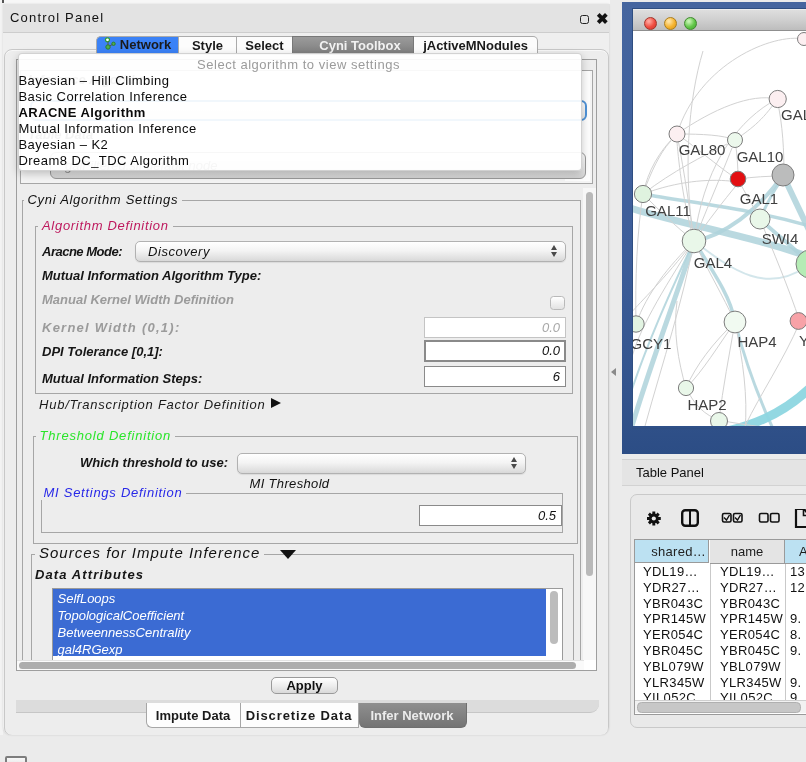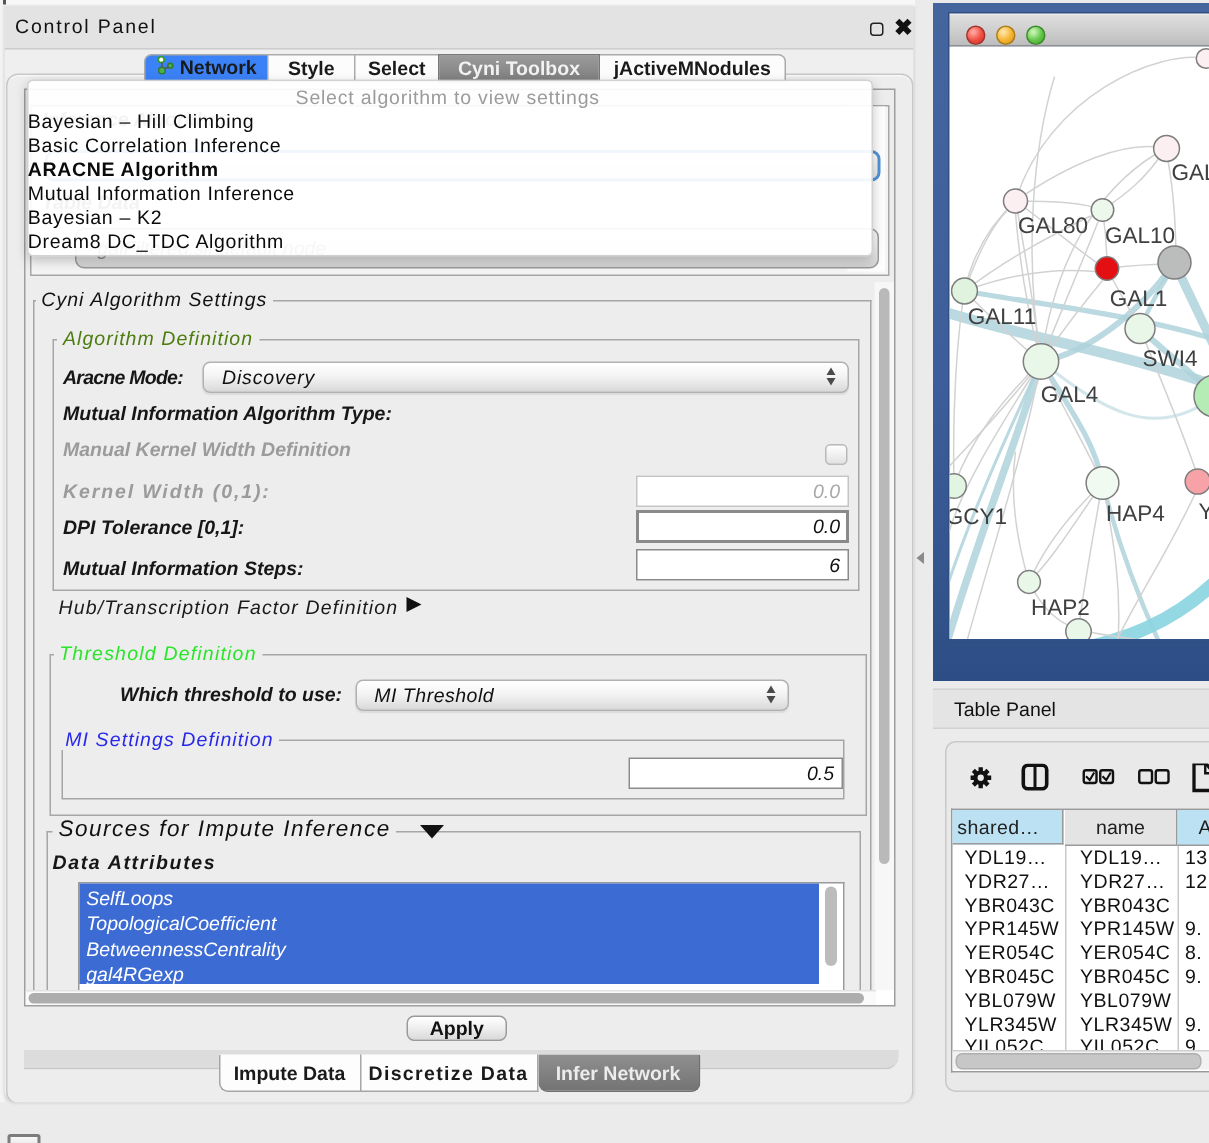--- a/index.html
+++ b/index.html
@@ -43,41 +43,41 @@
           <circle cx="3.5" cy="2.8" r="2" fill="#fff" stroke="#2e9e2e" stroke-width="1.2"></circle>
           <circle cx="4" cy="10" r="2.2" fill="#4cb04c" stroke="#2e7e2e" stroke-width="1"></circle>
           <circle cx="9.5" cy="6.8" r="1.7" fill="#4cb04c" stroke="#2e7e2e" stroke-width="1"></circle>
           <line x1="4" y1="4.5" x2="4" y2="8" stroke="#555" stroke-width="1"></line>
           <line x1="5.5" y1="9" x2="8.5" y2="7.5" stroke="#555" stroke-width="1"></line>
         </svg>
       <span>Network</span>
     </div>
     <div style="width:57px;background:#fcfcfc;border:1px solid #ababab;border-right:none;display:flex;align-items:center;justify-content:center;">Style</div>
     <div style="width:55px;background:#fcfcfc;border:1px solid #ababab;border-right:none;display:flex;align-items:center;justify-content:center;">Select</div>
-    <div style="width:106px;background:linear-gradient(180deg,#9b9b9b,#7e7e7e);border:1px solid #787878;color:#f2f2f2;display:flex;align-items:center;justify-content:center;">Cyni Toolbox</div>
+    <div style="width:106px;background:linear-gradient(180deg,#9b9b9b,#7e7e7e);border:1px solid #787878;color:#f2f2f2;display:flex;align-items:center;justify-content:center;padding-left:14px;">Cyni Toolbox</div>
     <div style="width:123px;background:#fcfcfc;border:1px solid #ababab;border-left:none;border-radius:0 5px 0 0;display:flex;align-items:center;justify-content:center;">jActiveMNodules</div>
   </div>
 
   <div class="abs" style="left:13px;top:55px;width:579px;height:610px;border:1px solid #9e9e9e;background:#ededed;font-style:italic;">
     <div class="abs" id="sp" style="left:0;top:0;width:579px;height:610px;overflow:hidden;">
 
       <div class="abs grp" style="left:3px;top:10px;width:571px;height:112px;background:#f4f4f4;"></div>
       <div class="abs" style="left:548px;top:11px;width:25px;height:110px;background:#fdfdfd;"></div>
       <div class="abs" style="left:11px;top:12px;font-size:13px;font-weight:bold;color:#6a6a6a;white-space:nowrap;">Inference Algorithm:</div>
       <div class="abs" style="left:13px;top:40px;width:553px;height:17px;border:2.5px solid #4f93d8;border-radius:6px;background:linear-gradient(180deg,#fff,#e8e8e8);"></div>
       <div class="abs" style="left:11px;top:67px;font-size:13px;font-weight:bold;color:#6a6a6a;white-space:nowrap;">Table Data</div>
       <div class="abs" style="left:33px;top:92px;width:534px;height:24.5px;border:1px solid #999;border-radius:6px;background:linear-gradient(180deg,#fdfdfd 0%,#ededed 55%,#d2d2d2 100%);overflow:hidden;">
           <div style="position:absolute;left:14px;top:5px;font-size:13px;color:#8a8a8a;">galFiltered.sif default node</div>
         </div>
 
       <div class="abs" style="left:5px;top:139.5px;width:557px;height:470px;border:1px solid #a6a6a6;border-bottom:none;"></div>
       <div class="gtitle" style="left:6.5px;top:132px;color:#111;letter-spacing:0.7px;">Cyni Algorithm Settings</div>
 
       <div class="abs grp" style="left:18px;top:166px;width:536px;height:166px;"></div>
-      <div class="gtitle" style="left:21px;top:158px;color:#4d7c0f;letter-spacing:0.7px;">Algorithm Definition</div>
+      <div class="gtitle" style="left:21px;top:158px;color:#be185d;letter-spacing:0.7px;">Algorithm Definition</div>
 
       <div class="abs blbl" style="left:25px;top:183.5px;letter-spacing:-0.5px;">Aracne Mode:</div>
       <div class="abs combo" style="left:118px;top:181px;width:429px;height:19px;">
         <div class="ctext" style="letter-spacing:0.55px;">Discovery</div>
         <div class="spin" style="top:3px;">
             <div class="tri-u"></div>
             <div class="tri-d"></div>
           </div>
       </div>
       <div class="abs blbl" style="left:25px;top:207.5px;">Mutual Information Algorithm Type:</div>
@@ -90,21 +90,21 @@
       <div class="abs blbl" style="left:25px;top:310.5px;">Mutual Information Steps:</div>
       <div class="abs tfield" style="left:407px;top:305.5px;width:135px;height:19px;border:1.5px solid #8a8a8a;line-height:19px;padding-right:5px;">6</div>
 
       <div class="abs lbl" style="left:22px;top:336.5px;color:#1a1a1a;letter-spacing:0.76px;">Hub/Transcription Factor Definition</div>
       <div class="abs" style="left:254px;top:337.5px;width:0;height:0;border-top:5.3px solid transparent;border-bottom:5.3px solid transparent;border-left:10px solid #111;"></div>
 
       <div class="abs grp" style="left:16px;top:376px;width:543px;height:106px;"></div>
       <div class="gtitle" style="left:18.5px;top:368px;color:#2ae52a;letter-spacing:0.8px;">Threshold Definition</div>
       <div class="abs blbl" style="left:63px;top:395px;">Which threshold to use:</div>
       <div class="abs combo" style="left:219.5px;top:393px;width:287px;height:19px;">
-        <div class="ctext" style="letter-spacing:0.34px;">MI Threshold</div>
+        <div class="ctext" style="letter-spacing:0.34px;margin-top:20px;">MI Threshold</div>
         <div class="spin" style="top:3px;">
             <div class="tri-u"></div>
             <div class="tri-d"></div>
           </div>
       </div>
       <div class="abs grp" style="left:24px;top:433px;width:520px;height:38px;"></div>
       <div class="gtitle" style="left:22.5px;top:425px;color:#2828e8;letter-spacing:0.73px;">MI Settings Definition</div>
       <div class="abs tfield" style="left:402px;top:445px;width:136px;height:19px;border:1.5px solid #8a8a8a;line-height:19px;padding-right:5px;">0.5</div>
 
       <div class="abs" style="left:13.5px;top:493.5px;width:541.5px;height:118px;border:1px solid #a6a6a6;border-bottom:none;"></div>
@@ -269,21 +269,21 @@
       <path d="M 88,8.5 L 90.5,11 L 93.5,6" stroke-width="1.4"></path>
       <rect x="112.5" y="4.5" width="8.5" height="8.5" rx="1.5"></rect>
       <rect x="123.5" y="4.5" width="8.5" height="8.5" rx="1.5"></rect>
     </g>
 
     <path d="M 149,0 L 157,0 L 162,6 L 162,18 L 149,18 Z" fill="none" stroke="#111" stroke-width="2.2"></path>
       <path d="M 156.5,0.5 L 156.5,6.5 L 162,6.5" fill="none" stroke="#111" stroke-width="1.6"></path>
   </svg>
 
   <div class="abs" style="left:3px;top:44px;width:179px;height:174px;border:1px solid #9a9a9a;border-right:none;background:#fff;">
-    <div class="abs" style="left:0;top:0;width:74px;height:23px;background:#bce1f2;border-right:1px solid #9a9a9a;border-bottom:1px solid #9a9a9a;text-align:right;padding-right:15px;font-size:13px;color:#222;line-height:23px;letter-spacing:0.3px;box-sizing:border-box;">shared…</div>
+    <div class="abs" style="left:0;top:0;width:74px;height:23px;background:#bce1f2;border-right:1px solid #9a9a9a;border-bottom:1px solid #9a9a9a;text-align:right;padding-right:2px;font-size:13px;color:#222;line-height:23px;letter-spacing:0.3px;box-sizing:border-box;">shared…</div>
     <div class="abs" style="left:75px;top:0;width:74px;height:23px;background:#e4e4e4;border-right:1px solid #9a9a9a;border-bottom:1px solid #9a9a9a;text-align:center;font-size:13px;color:#1c1c1c;line-height:23px;">name</div>
     <div class="abs" style="left:150px;top:0;width:29px;height:23px;background:#bce1f2;border-bottom:1px solid #9a9a9a;font-size:13px;color:#1c1c1c;line-height:23px;padding-left:14px;">A</div>
 
     <div class="abs" style="left:74.5px;top:24px;width:1px;height:136px;background:#c9c9c9;"></div>
     <div class="abs" style="left:149.5px;top:24px;width:1px;height:136px;background:#c9c9c9;"></div>
 
     <div class="abs" style="left:8px;top:24px;width:66px;font-size:13px;color:#111;line-height:15.8px;letter-spacing:0.35px;white-space:nowrap;">YDL19…<br>YDR27…<br>YBR043C<br>YPR145W<br>YER054C<br>YBR045C<br>YBL079W<br>YLR345W<br>YIL052C</div>
     <div class="abs" style="left:85px;top:24px;width:66px;font-size:13px;color:#111;line-height:15.8px;letter-spacing:0.35px;white-space:nowrap;">YDL19…<br>YDR27…<br>YBR043C<br>YPR145W<br>YER054C<br>YBR045C<br>YBL079W<br>YLR345W<br>YIL052C</div>
     <div class="abs" style="left:155px;top:24px;width:25px;font-size:13px;color:#111;line-height:15.8px;letter-spacing:0.35px;white-space:nowrap;">13<br>12<br>&nbsp;<br>9.<br>8.<br>9.<br>&nbsp;<br>9.<br>9</div>
 

